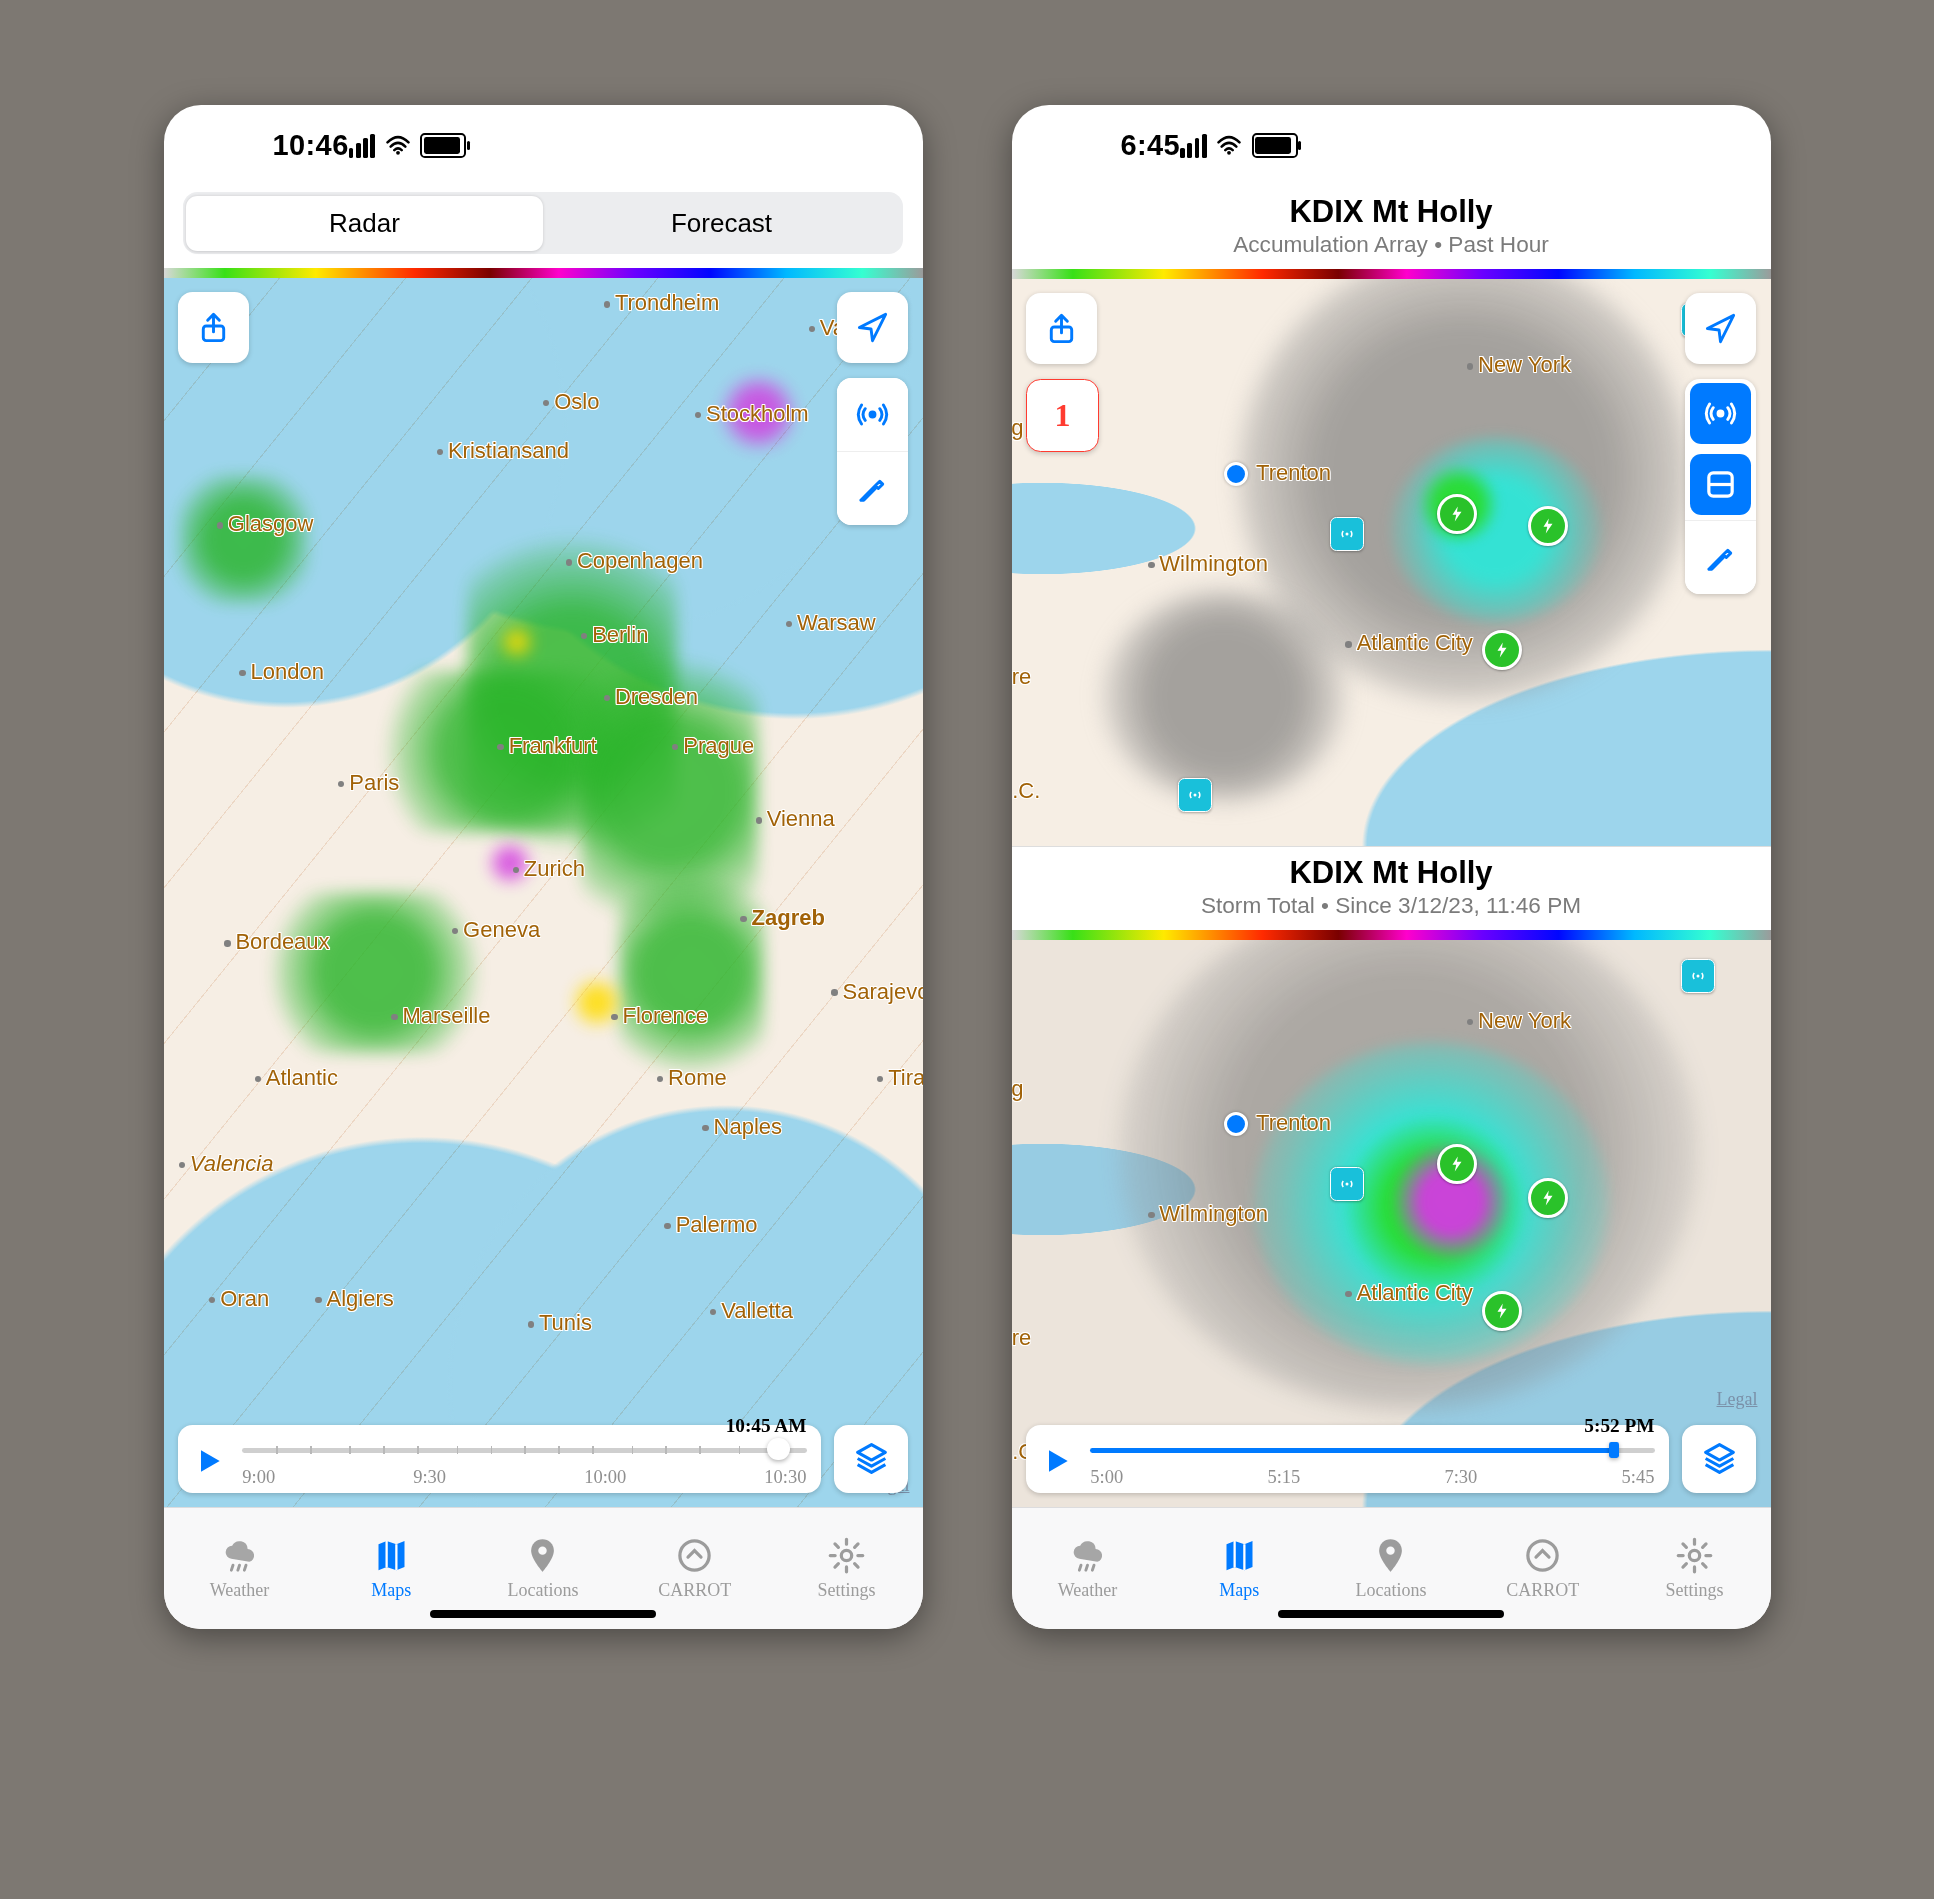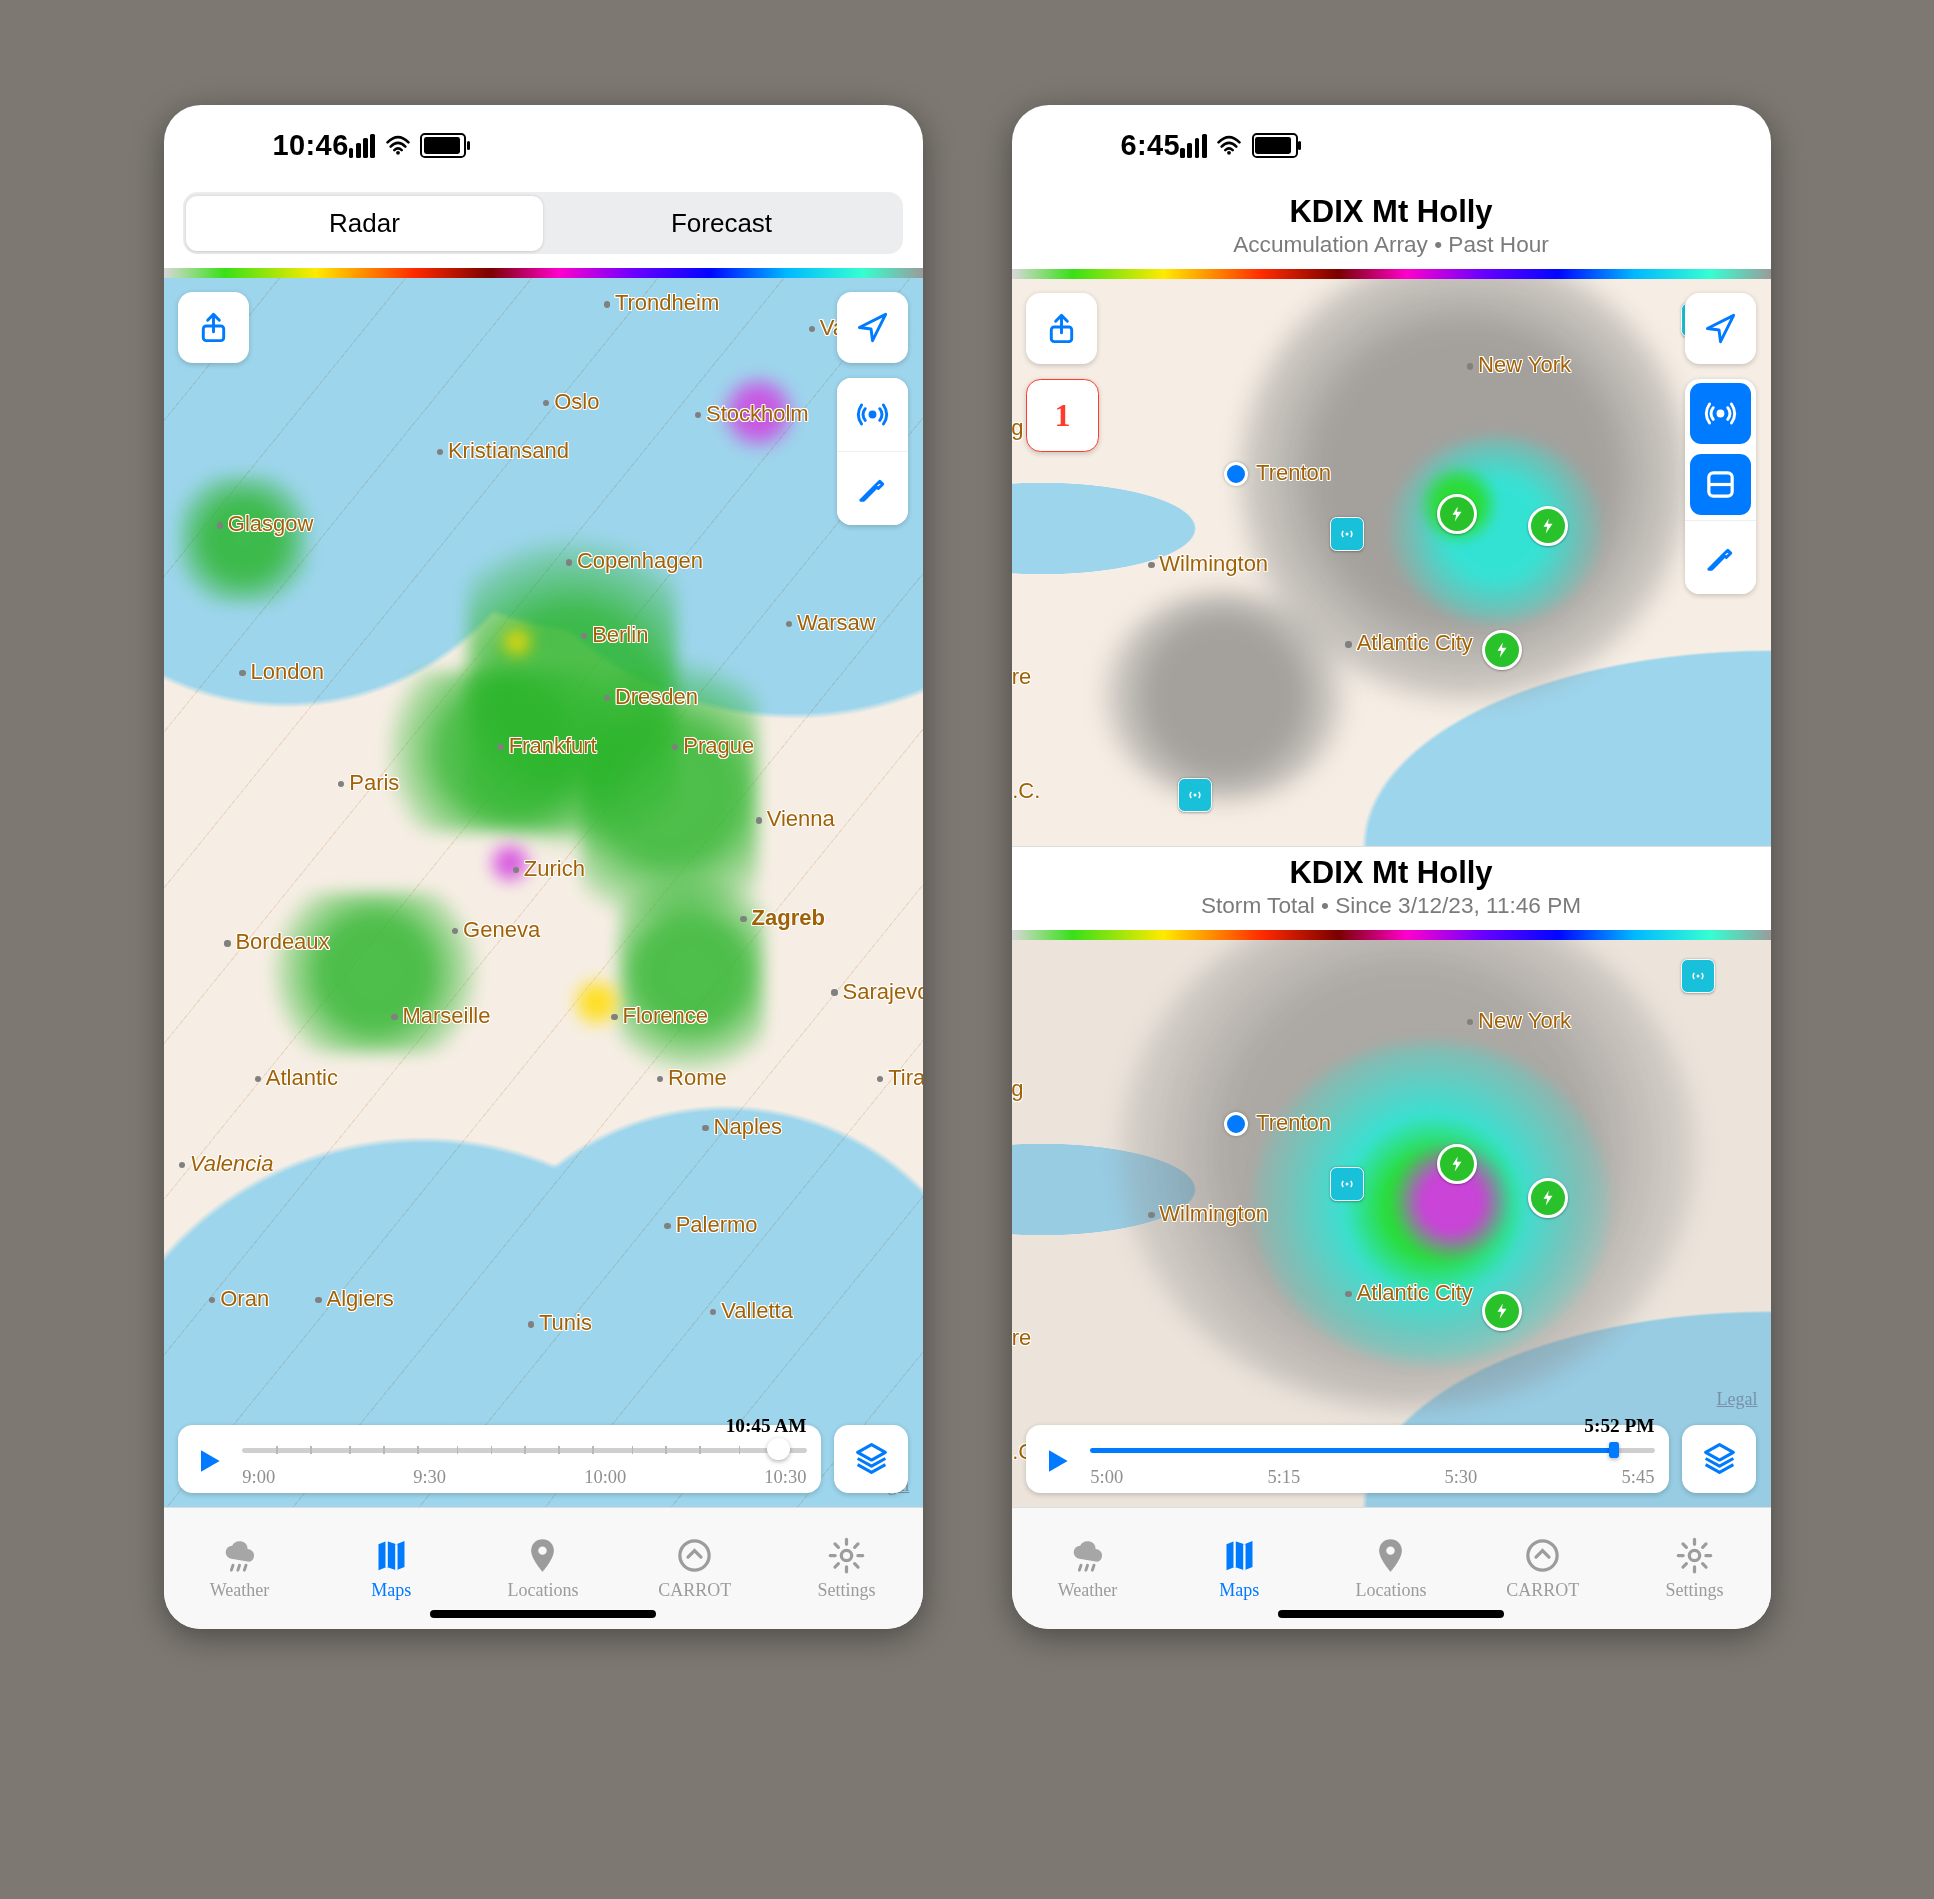--- a/index.html
+++ b/index.html
@@ -535,21 +535,21 @@
                   <path d="M6 4 L20 12 L6 20 Z" fill="#007aff"></path>
                 </svg>
             </div>
             <div class="track">
               <div class="trackline filled"></div>
               <div class="knob" id="knob-right" style="width: 9.7px; height: 16px; border-radius: 2.4px; background: rgb(0, 122, 255); top: 7.3px; left: 92%;"></div>
               <div class="curtime">5:52 PM</div>
               <div class="marks" id="marks-right">
                   <span>5:00</span>
                   <span>5:15</span>
-                  <span>5:30</span>
+                  <span>7:30</span>
                   <span>5:45</span>
                 </div>
             </div>
           </div>
           <div class="layersbtn">
             <svg viewBox="0 0 24 24" width="37" height="37">
                 <path d="M12 3 L21 8 L12 13 L3 8 Z M3 12 L12 17 L21 12 M3 16 L12 21 L21 16" fill="none" stroke="#007aff" stroke-width="2" stroke-linejoin="round"></path>
               </svg>
           </div>
         </div>

